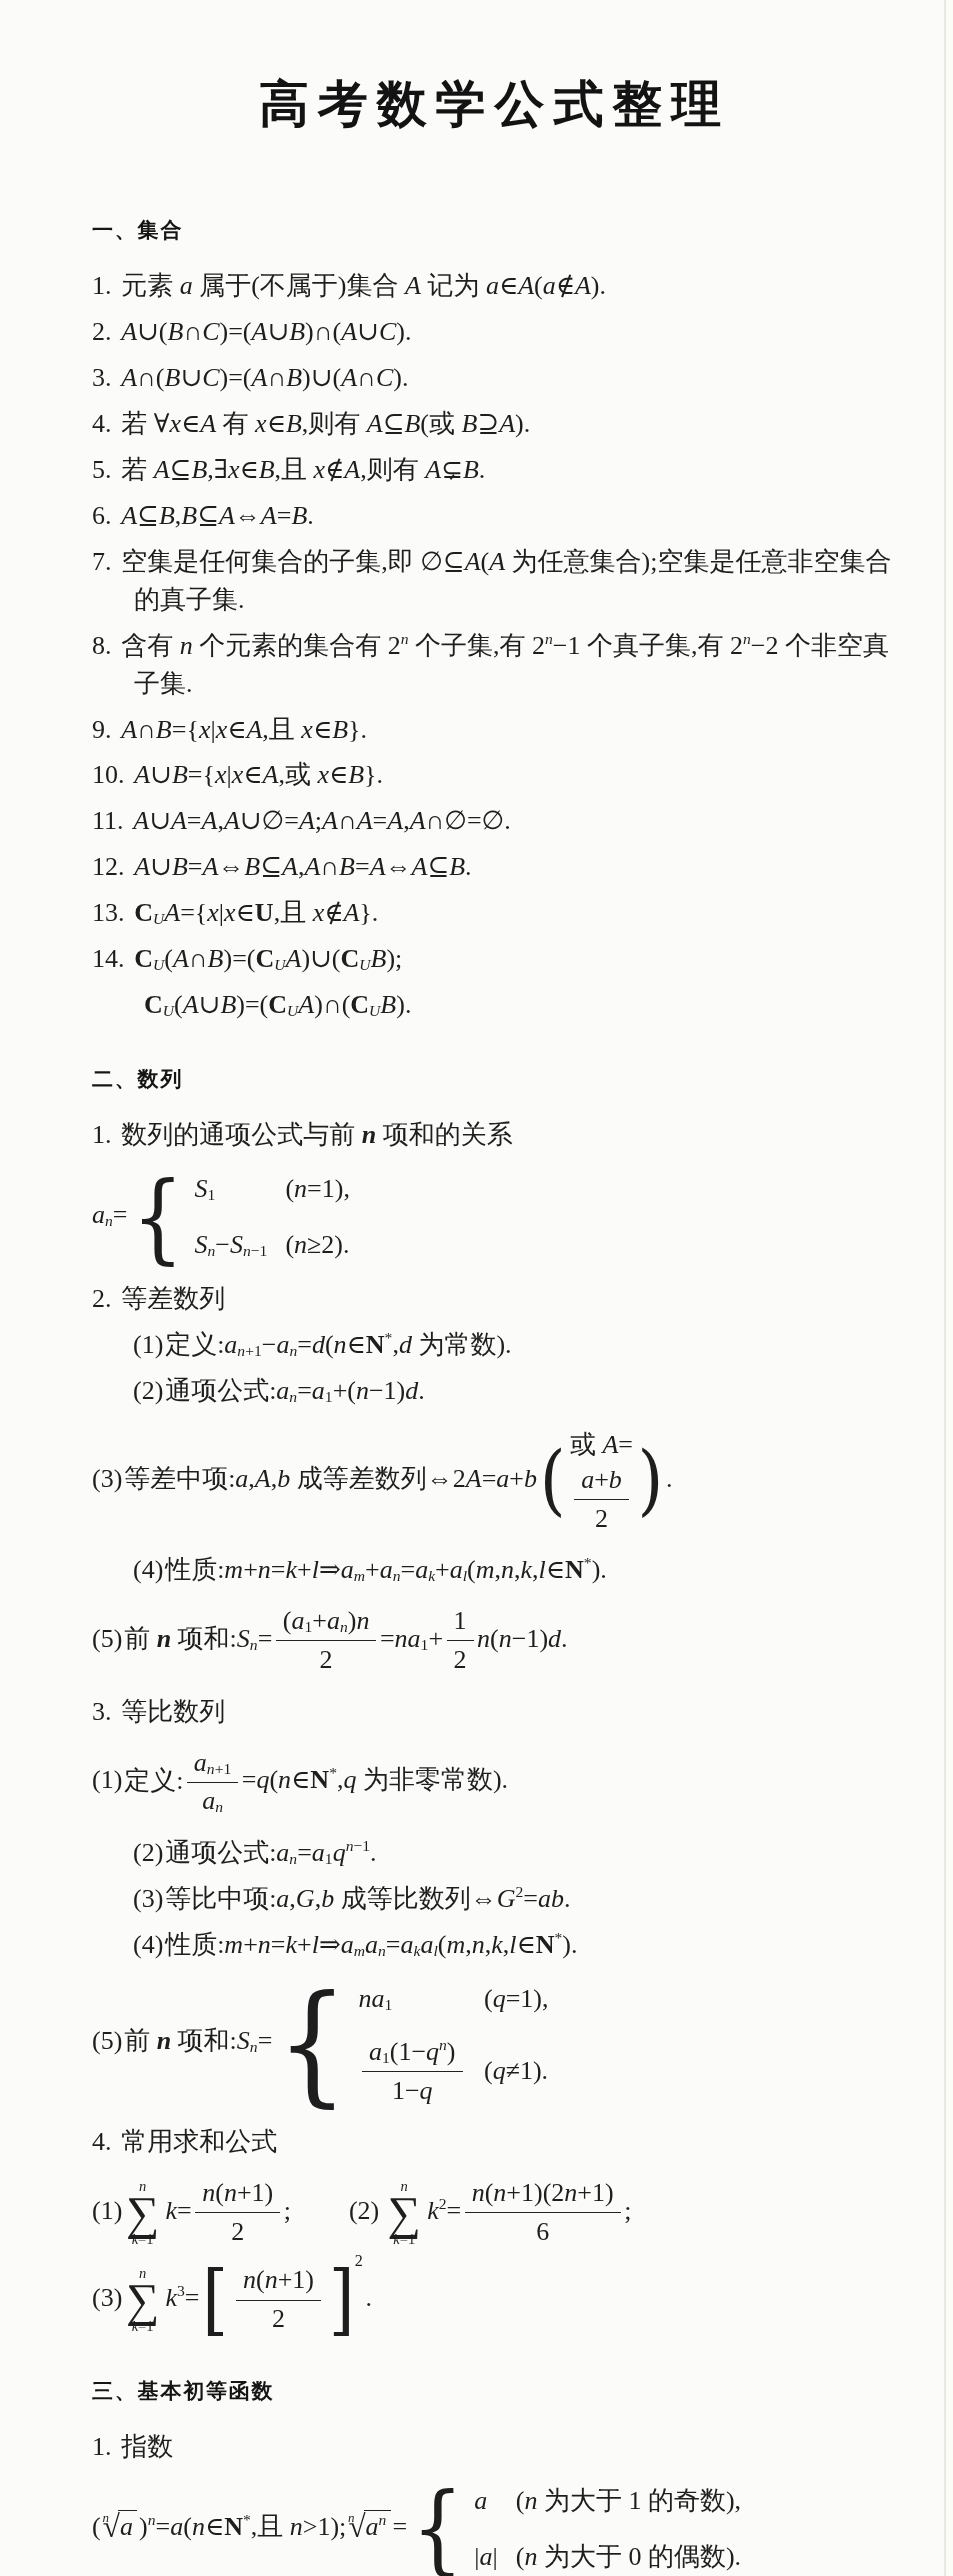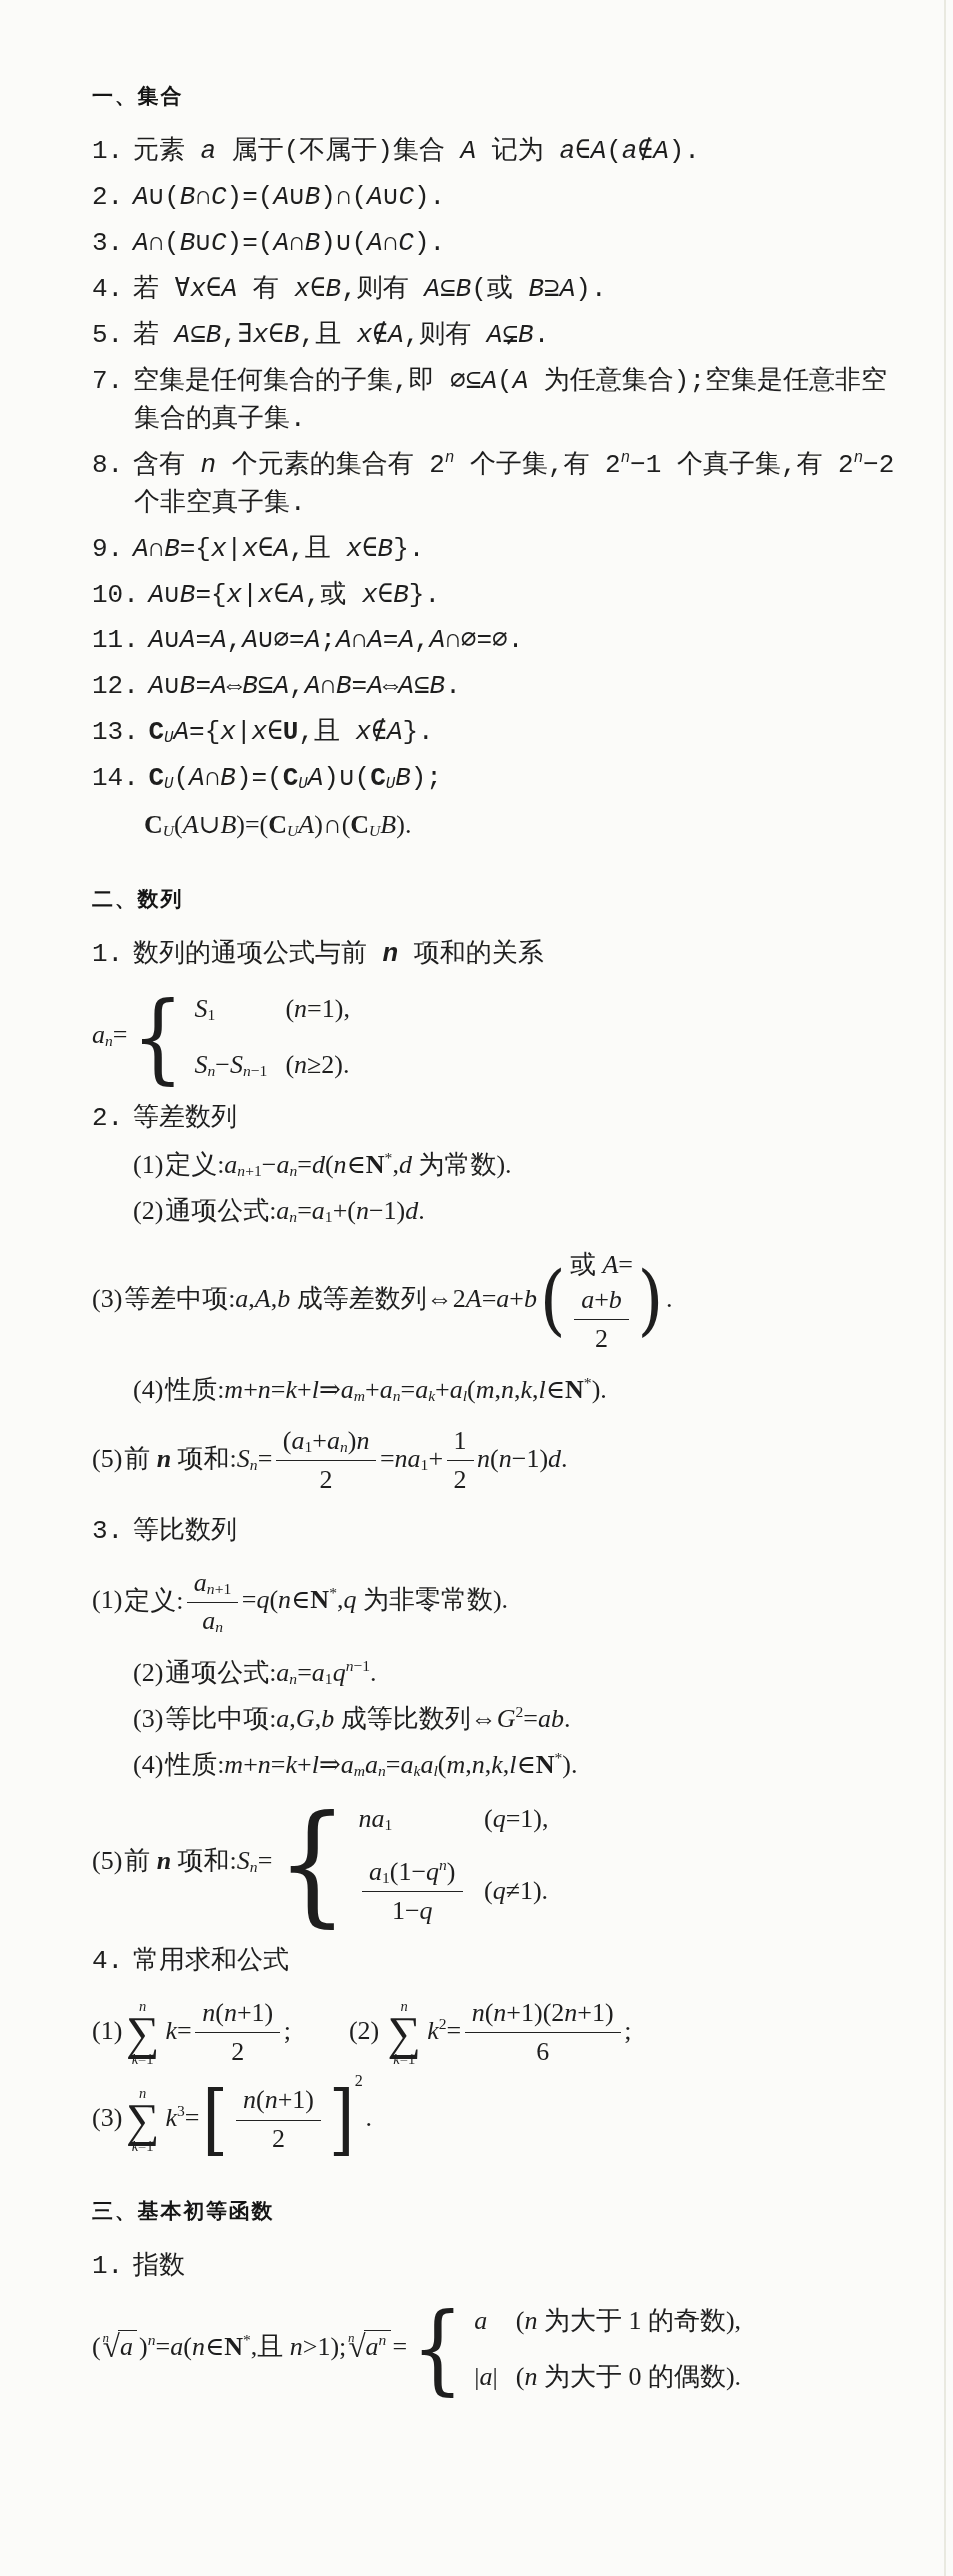--- a/index.html
+++ b/index.html
@@ -36,21 +36,21 @@
     letter-spacing: 1.8px;
   }
   section.sec-block { margin-bottom: 37px; }
 
   .b {
     font-size: 26px;
     line-height: 1.46;
     margin: 8px 0;
   }
   .b.mathy { margin: 16px 0; }
-  .b-item { padding-left: 42px; text-indent: -42px; font-family: Liberation Mono, monospace; }
+  .b-item { padding-left: 42px; text-indent: -42px; }
   .b-cont { margin-left: 52px; }
   .b-sub { margin-left: 41px; }
   .b-formula { margin-left: 37px; }
   .lnum { margin-right: 9.7px; }
   .llabel { margin-right: 1.8px; }
 
   i { font-style: italic; }
   b { font-weight: bold; }
   .tx sup, sup { font-size: 0.60em; vertical-align: 0.62em; line-height: 0; }
   .tx sub, sub { font-size: 0.60em; vertical-align: -0.22em; line-height: 0; }
@@ -101,28 +101,30 @@
   .bsup { align-self: flex-start; font-size: 0.62em; margin-top: -3.5px; vertical-align: 0; }
 
   .gap { display: inline-block; }
 </style>
 </head>
 <body>
 
 <div class="edge-line"></div>
 
 <main class="page">
+  <h1 class="title">高考数学公式整理</h1>
   <div id="doc">
       <section class="sec-block">
         <h2 class="sec">一、集合</h2>
         <div class="b b-item"><span class="lnum">1.</span><span class="tx">元素 <i>a</i> 属于(不属于)集合 <i>A</i> 记为 <i>a</i>∈<i>A</i>(<i>a</i>∉<i>A</i>).</span></div>
         <div class="b b-item"><span class="lnum">2.</span><span class="tx"><i>A</i>∪(<i>B</i>∩<i>C</i>)=(<i>A</i>∪<i>B</i>)∩(<i>A</i>∪<i>C</i>).</span></div>
         <div class="b b-item"><span class="lnum">3.</span><span class="tx"><i>A</i>∩(<i>B</i>∪<i>C</i>)=(<i>A</i>∩<i>B</i>)∪(<i>A</i>∩<i>C</i>).</span></div>
         <div class="b b-item"><span class="lnum">4.</span><span class="tx">若 ∀<i>x</i>∈<i>A</i> 有 <i>x</i>∈<i>B</i>,则有 <i>A</i>⊆<i>B</i>(或 <i>B</i>⊇<i>A</i>).</span></div>
         <div class="b b-item"><span class="lnum">5.</span><span class="tx">若 <i>A</i>⊆<i>B</i>,∃<i>x</i>∈<i>B</i>,且 <i>x</i>∉<i>A</i>,则有 <i>A</i>⊊<i>B</i>.</span></div>
+        <div class="b b-item"><span class="lnum">6.</span><span class="tx"><i>A</i>⊆<i>B</i>,<i>B</i>⊆<i>A</i>⇔<i>A</i>=<i>B</i>.</span></div>
         <div class="b b-item"><span class="lnum">7.</span><span class="tx">空集是任何集合的子集,即 ∅⊆<i>A</i>(<i>A</i> 为任意集合);空集是任意非空集合的真子集.</span></div>
         <div class="b b-item"><span class="lnum">8.</span><span class="tx">含有 <i>n</i> 个元素的集合有 2<sup><i>n</i></sup> 个子集,有 2<sup><i>n</i></sup>−1 个真子集,有 2<sup><i>n</i></sup>−2 个非空真子集.</span></div>
         <div class="b b-item"><span class="lnum">9.</span><span class="tx"><i>A</i>∩<i>B</i>={<i>x</i>|<i>x</i>∈<i>A</i>,且 <i>x</i>∈<i>B</i>}.</span></div>
         <div class="b b-item"><span class="lnum">10.</span><span class="tx"><i>A</i>∪<i>B</i>={<i>x</i>|<i>x</i>∈<i>A</i>,或 <i>x</i>∈<i>B</i>}.</span></div>
         <div class="b b-item"><span class="lnum">11.</span><span class="tx"><i>A</i>∪<i>A</i>=<i>A</i>,<i>A</i>∪∅=<i>A</i>;<i>A</i>∩<i>A</i>=<i>A</i>,<i>A</i>∩∅=∅.</span></div>
         <div class="b b-item"><span class="lnum">12.</span><span class="tx"><i>A</i>∪<i>B</i>=<i>A</i>⇔<i>B</i>⊆<i>A</i>,<i>A</i>∩<i>B</i>=<i>A</i>⇔<i>A</i>⊆<i>B</i>.</span></div>
         <div class="b b-item"><span class="lnum">13.</span><span class="tx"><b>C</b><sub><i>U</i></sub><i>A</i>={<i>x</i>|<i>x</i>∈<b>U</b>,且 <i>x</i>∉<i>A</i>}.</span></div>
         <div class="b b-item"><span class="lnum">14.</span><span class="tx"><b>C</b><sub><i>U</i></sub>(<i>A</i>∩<i>B</i>)=(<b>C</b><sub><i>U</i></sub><i>A</i>)∪(<b>C</b><sub><i>U</i></sub><i>B</i>);</span></div>
         <div class="b b-cont"><span class="tx"><b>C</b><sub><i>U</i></sub>(<i>A</i>∪<i>B</i>)=(<b>C</b><sub><i>U</i></sub><i>A</i>)∩(<b>C</b><sub><i>U</i></sub><i>B</i>).</span></div>
       </section>

